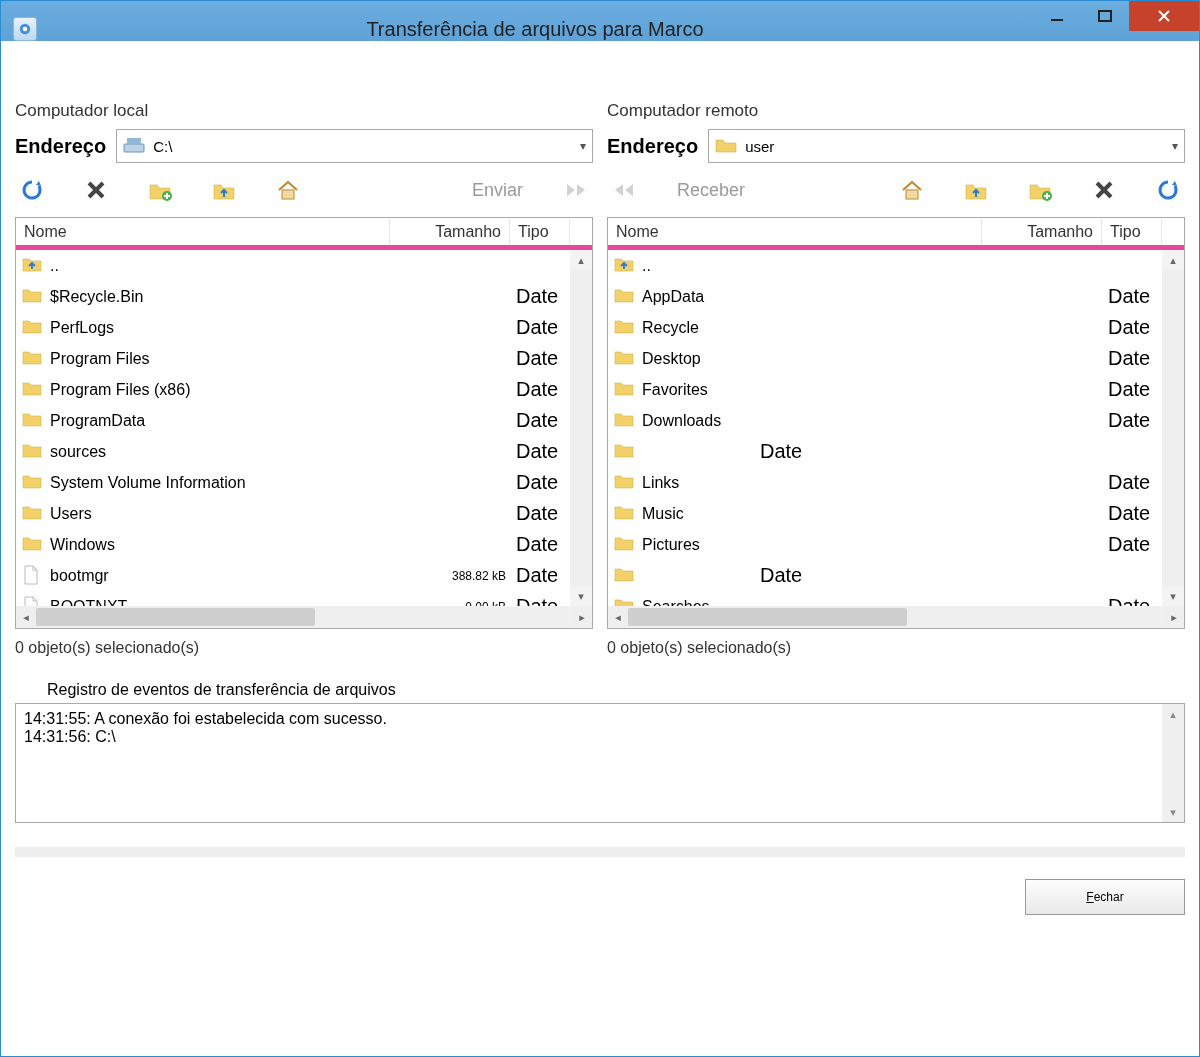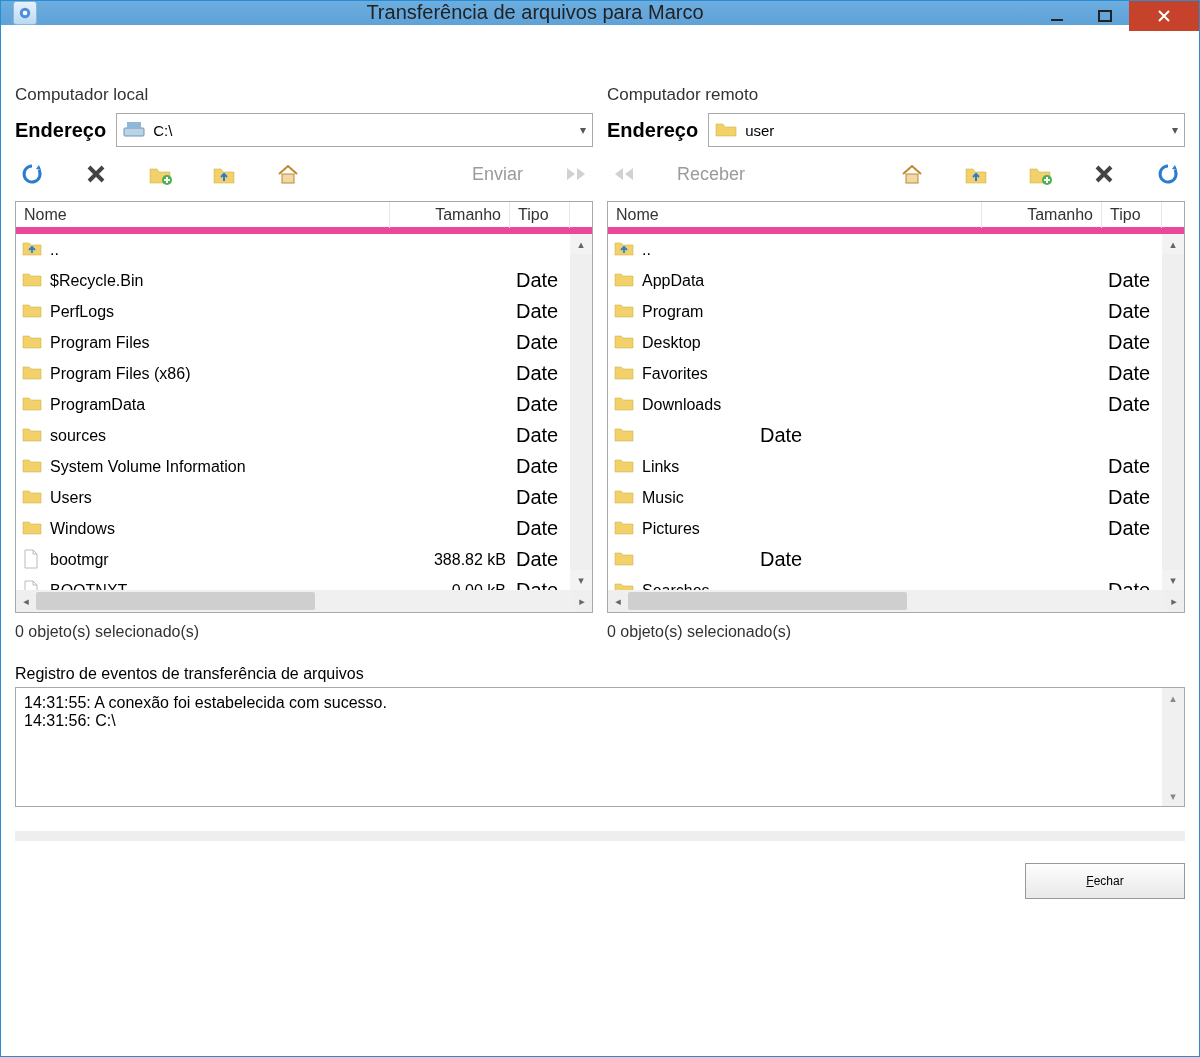--- a/index.html
+++ b/index.html
@@ -1,18 +1,18 @@
 <!DOCTYPE html>
 <html><head>
 <meta charset="utf-8">
 <style>
 * { box-sizing: border-box; margin: 0; padding: 0; }
 body { font-family: "Segoe UI", Tahoma, sans-serif; font-size: 15px; background: #000; }
 .window { width: 1200px; height: 1057px; background: #fff; display: flex; flex-direction: column; border: 1px solid #2a8dd4; }
-.titlebar { height: 24px; background: linear-gradient(#6badde, #5fa2d8); display: flex; align-items: flex-start; color: #222; position: relative; }
+.titlebar { height: 40px; background: linear-gradient(#6badde, #5fa2d8); display: flex; align-items: flex-end; color: #222; position: relative; }
 .titlebar .app-icon { width: 24px; height: 24px; margin-left: 12px; background: linear-gradient(#e8f2fb,#b9d9f2); border: 1px solid #89b6da; border-radius: 3px; display:flex; align-items:center; justify-content:center; }
 .titlebar .app-icon svg { width: 14px; height: 14px; }
 .titlebar .title { flex: 1; text-align: center; font-size: 20px; color: #222; }
 .titlebar .win-controls { display: flex; height: 100%; }
 .titlebar .win-btn { width: 48px; height: 30px; display:flex; align-items:center; justify-content:center; }
 .titlebar .win-btn.close { width: 70px; background: #c7422a; color:#fff; }
 .titlebar .win-btn.min, .titlebar .win-btn.max { color:#222; }
 .content { flex:1; padding: 12px 14px 14px 14px; display:flex; flex-direction: column; gap: 6px; }
 .panels { display:flex; gap: 14px; }
 .panel { flex:1; display:flex; flex-direction: column; gap:8px;margin-top:48px; }
@@ -21,43 +21,43 @@
 .addr-label { font-size: 20px; font-weight: bold; }
 .addr-combo { flex:1; height: 34px; border:1px solid #a9a9a9; background:#fff; display:flex; align-items:center; padding:0 6px; gap:8px; position:relative; }
 .addr-combo .chev { position:absolute; right:6px; top:50%; transform:translateY(-50%); color:#555; font-size:12px; }
 .toolbar { display:flex; align-items:center; gap: 34px; padding: 4px 2px; }
 .toolbar.right { justify-content: flex-start; }
 .tbtn { width:30px; height:30px; display:flex; align-items:center; justify-content:center; cursor:pointer; }
 .tbtn.disabled { opacity:0.45; cursor:default; }
 .tlabel { font-size:18px; color:#333; padding: 0 4px; }
 .tlabel.disabled { color:#9a9a9a; }
 .filelist-wrap { border:1px solid #a9a9a9; height: 412px; display:flex; flex-direction:column; background:#fff; }
-.list-header { display:flex; align-items:center; border-bottom:7px solid #ec4899; background:#fff; height:32px; }
+.list-header { display:flex; align-items:center; border-bottom:5px solid #ec4899; background:#fff; height:32px; }
 .list-header .col { padding: 4px 8px; font-size:16px; color:#333; border-right:1px solid #e6e6e6; }
 .col-name { flex:1; }
 .col-size { width: 120px; text-align:right; }
 .col-type { width: 60px; }
 .list-body { flex:1; overflow:hidden; display:flex; }
 .list-rows { flex:1; overflow-y:auto; overflow-x:hidden; }
 .vscroll { width:22px; background:#efefef; display:flex; flex-direction:column; align-items:center; }
 .vscroll .arrow { height:20px; width:100%; display:flex; align-items:center; justify-content:center; color:#666; font-size:11px; background:#f3f3f3; }
 .vscroll .track { flex:1; background:#f0f0f0; position:relative; }
 .vscroll .thumb { position:absolute; left:2px; right:2px; top:0; height:55%; background:#cfcfcf; border-radius:2px; }
 .row { display:flex; align-items:center; height:31px; padding:0 6px; gap:6px; }
 .row .ricon { width:22px; height:22px; flex-shrink:0; }
 .row .rname { flex:1; white-space:nowrap; overflow:hidden; text-overflow:ellipsis; font-size:16px; }
-.row .rsize { width:112px; text-align:right; font-size:16px; padding-right:4px; }
+.row .rsize { width:112px; text-align:right; font-size:12px; padding-right:4px; }
 .row .rtype { width:48px; font-size:20px; overflow:hidden; }
 .hscroll { height:22px; background:#efefef; display:flex; align-items:center; }
 .hscroll .harrow { width:20px; text-align:center; color:#666; font-size:11px; }
 .hscroll .htrack { flex:1; height:100%; position:relative; background:#f0f0f0; }
 .hscroll .hthumb { position:absolute; top:2px; bottom:2px; left:0; width:52%; background:#cfcfcf; border-radius:2px; }
 .status-line { font-size:16px; color:#333; padding-top:2px; }
 .log-section { margin-top: 18px; }
-.log-label { font-size:16px; margin-bottom:4px; }
+.log-label { font-size:16px; margin-bottom:4px;margin-left:32px; }
 .log-box { border:1px solid #a9a9a9; height: 120px; padding:6px 8px; font-size:16px; position:relative; background:#fff; }
 .log-box .log-scroll { position:absolute; right:0; top:0; bottom:0; width:22px; background:#f0f0f0; display:flex; flex-direction:column; align-items:center; justify-content:space-between; }
 .log-box .log-scroll .arrow { height:20px; color:#888; font-size:11px; display:flex; align-items:center; justify-content:center; width:100%; }
 .progress-strip { height:10px; background:#eee; margin-top:18px; }
 .footer { display:flex; justify-content:flex-end; padding-top: 16px; }
 .btn-close { min-width:160px; height:36px; border:1px solid #999; background:linear-gradient(#fdfdfd,#e9e9e9); font-size:12px; cursor:pointer; }
 .btn-close .ul { text-decoration: underline; }
 
 .folder-svg { fill: #f2d16b; stroke:#caa93f; stroke-width:0.5; }
 .file-svg { fill:#fff; stroke:#bbb; }
@@ -356,21 +356,21 @@
                       <path class="folder-svg" d="M1 4h6l2 2h10v10H1z"></path>
                     </svg></span>
                   <span class="rname">AppData</span>
                   <span class="rsize"></span>
                   <span class="rtype">Date</span>
                 </div>
                 <div class="row">
                   <span class="ricon"><svg width="20" height="18">
                       <path class="folder-svg" d="M1 4h6l2 2h10v10H1z"></path>
                     </svg></span>
-                  <span class="rname">Program</span>
+                  <span class="rname">Recycle</span>
                   <span class="rsize"></span>
                   <span class="rtype">Date</span>
                 </div>
                 <div class="row">
                   <span class="ricon"><svg width="20" height="18">
                       <path class="folder-svg" d="M1 4h6l2 2h10v10H1z"></path>
                     </svg></span>
                   <span class="rname">Desktop</span>
                   <span class="rsize"></span>
                   <span class="rtype">Date</span>

